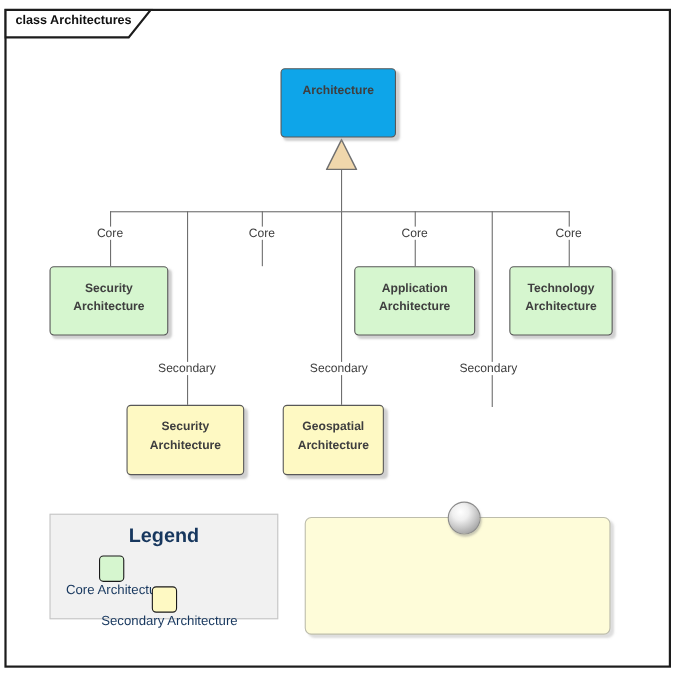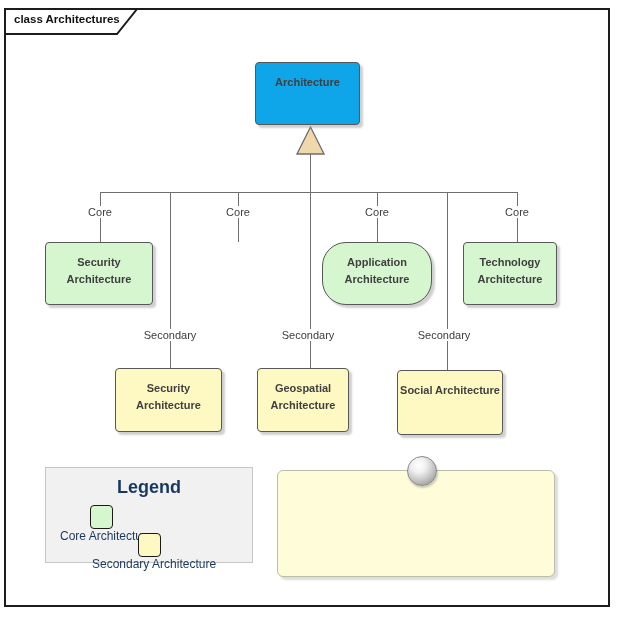--- a/index.html
+++ b/index.html
@@ -89,35 +89,32 @@
   <div class="edge-label" style="left:308px;top:329px;">Secondary</div>
   <div class="edge-label" style="left:444px;top:329px;">Secondary</div>
 
   <div class="class-box fill-parent" style="left:255px;top:62px;width:105px;height:63px;">
     <span>Architecture</span>
   </div>
 
   <div class="class-box fill-core" style="left:45px;top:242px;width:108px;height:63px;">
     <span>Security Architecture</span>
   </div>
-  <div class="class-box fill-core" style="left:322px;top:242px;width:110px;height:63px;border-radius:24px;">
+  <div class="class-box fill-core" style="left:322px;top:242px;width:110px;height:63px;">
     <span>Application Architecture</span>
   </div>
   <div class="class-box fill-core" style="left:463px;top:242px;width:94px;height:63px;">
     <span>Technology Architecture</span>
   </div>
 
   <div class="class-box fill-secondary" style="left:115px;top:368px;width:107px;height:64px;">
     <span>Security Architecture</span>
   </div>
   <div class="class-box fill-secondary" style="left:257px;top:368px;width:92px;height:64px;">
     <span>Geospatial Architecture</span>
-  </div>
-  <div class="class-box fill-secondary" style="left:397px;top:370px;width:106px;height:65px;">
-    <span>Social Architecture</span>
   </div>
 
   <div class="legend">
     <div class="legend-title">Legend</div>
   </div>
   <div class="legend-item" style="top:505px;left:60px;position:absolute;">
     <div class="legend-swatch fill-core"></div>
     <div class="legend-label">Core Architecture</div>
   </div>
   <div class="legend-item" style="top:533px;left:60px;position:absolute;padding-left:32px;">

